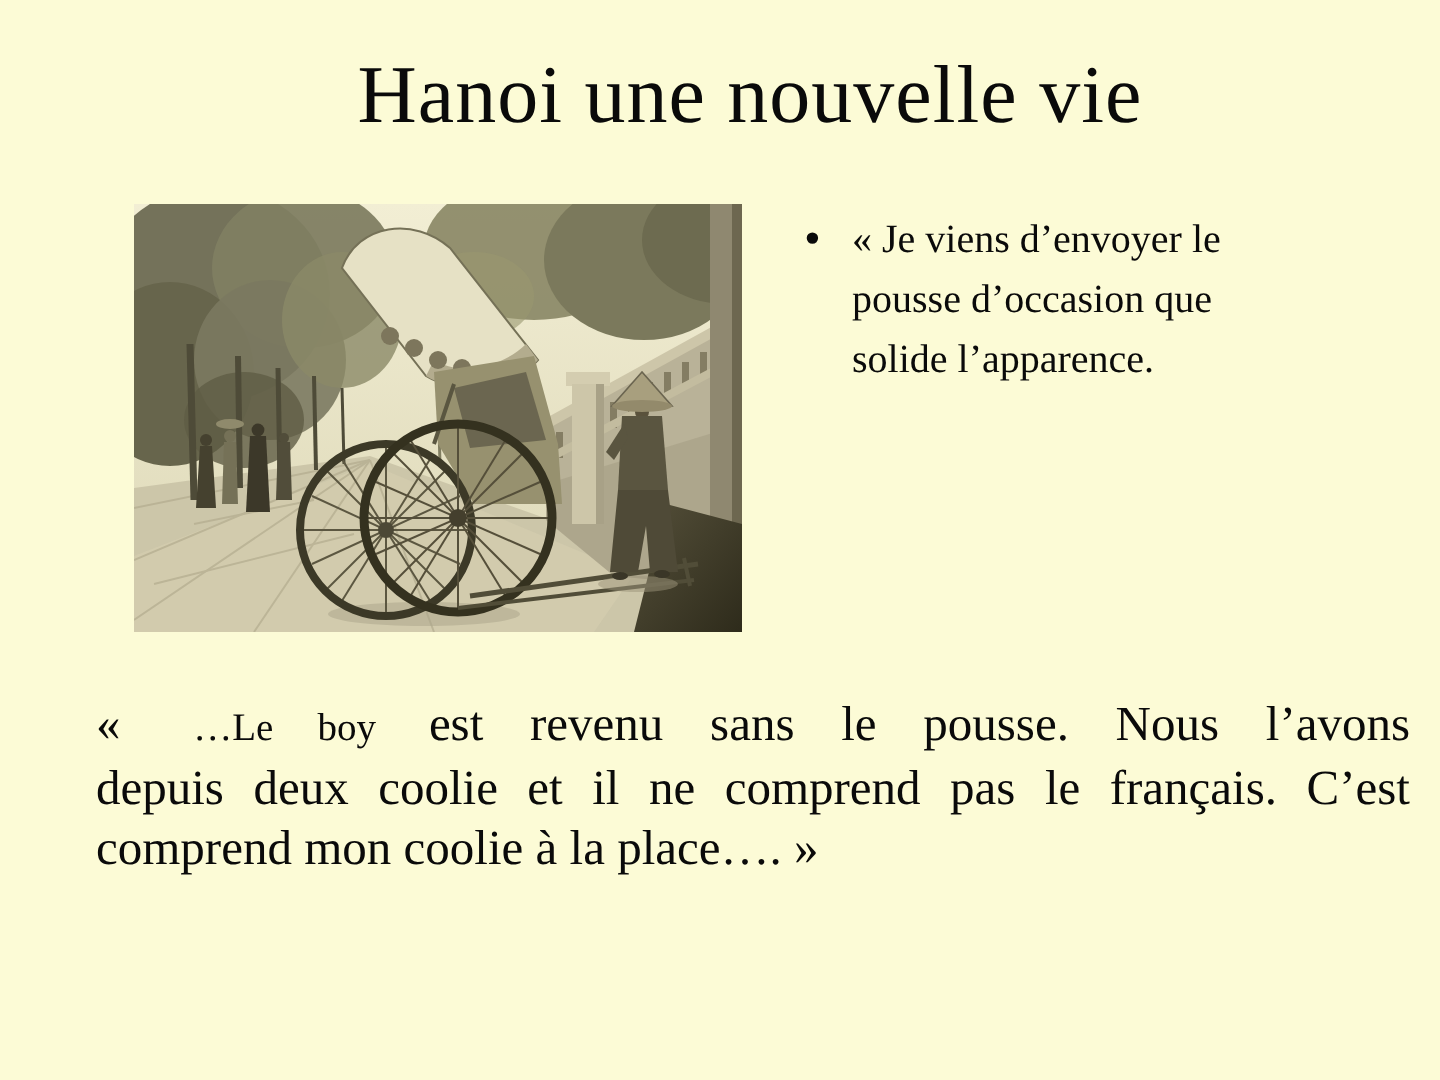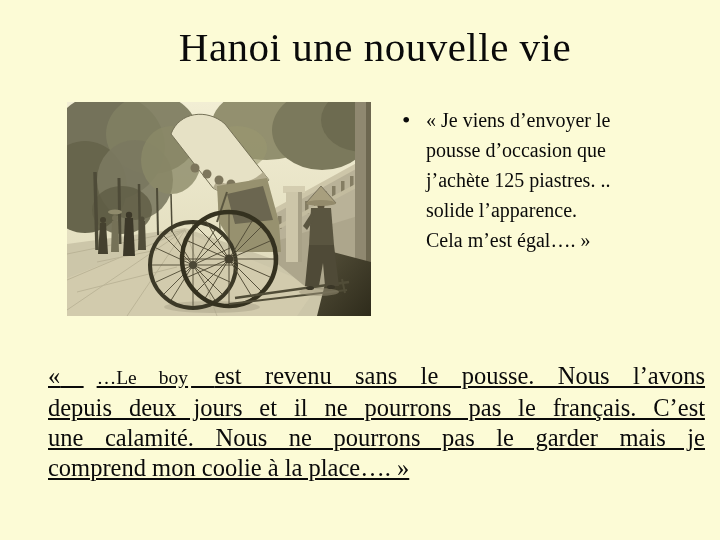--- a/index.html
+++ b/index.html
@@ -25,22 +25,22 @@
     position:absolute;left:380px;top:105px;width:312px;
     display:flex;align-items:flex-start;
   }
   .bullet-marker{
     width:31px;flex:0 0 31px;font-size:24px;line-height:30px;
     padding-left:7px;box-sizing:border-box;
   }
   .bullet-lines{font-size:20px;line-height:30px;}
   .bullet-line{white-space:nowrap;}
   .bottom-quote{
-    position:absolute;left:33px;top:361px;width:657px;
-    font-size:24.5px;line-height:30px;text-decoration:underline;
+    position:absolute;left:33px;top:348px;width:657px;
+    font-size:24.5px;line-height:30px;
   }
   .quote-line{text-align:justify;text-align-last:justify;}
   .quote-line.last-line{text-align-last:left;}
   .small-frag{font-size:19.5px;padding-left:13px;padding-right:3px;}
 </style>
 </head>
 <body>
 
 <div class="slide">
 
@@ -189,30 +189,27 @@
       <ellipse cx="243" cy="186" rx="4" ry="2" fill="#3a3627"></ellipse>
       <ellipse cx="264" cy="185" rx="4" ry="2" fill="#3a3627"></ellipse>
     </svg>
   </figure>
 
   <div class="bullet-block">
     <div class="bullet-marker">•</div>
     <div class="bullet-lines">
       <div class="bullet-line">« Je viens d’envoyer le</div>
       <div class="bullet-line">pousse d’occasion que</div>
-      <div class="bullet-line">j’achète 125 piastres. ..</div>
       <div class="bullet-line">solide l’apparence.</div>
-      <div class="bullet-line">Cela m’est égal…. »</div>
     </div>
   </div>
 
   <div class="bottom-quote">
     <div class="quote-line">
       <span>«</span>
       <span class="small-frag">…Le boy</span>
       <span>est revenu sans le pousse. Nous l’avons</span>
     </div>
-    <div class="quote-line">depuis deux jours et il ne pourrons pas le français. C’est</div>
-    <div class="quote-line">une calamité. Nous ne pourrons pas le garder mais je</div>
+    <div class="quote-line">depuis deux coolie et il ne comprend pas le français. C’est</div>
     <div class="quote-line last-line">comprend mon coolie à la place…. »</div>
   </div>
 
 </div>
 
 </body></html>

